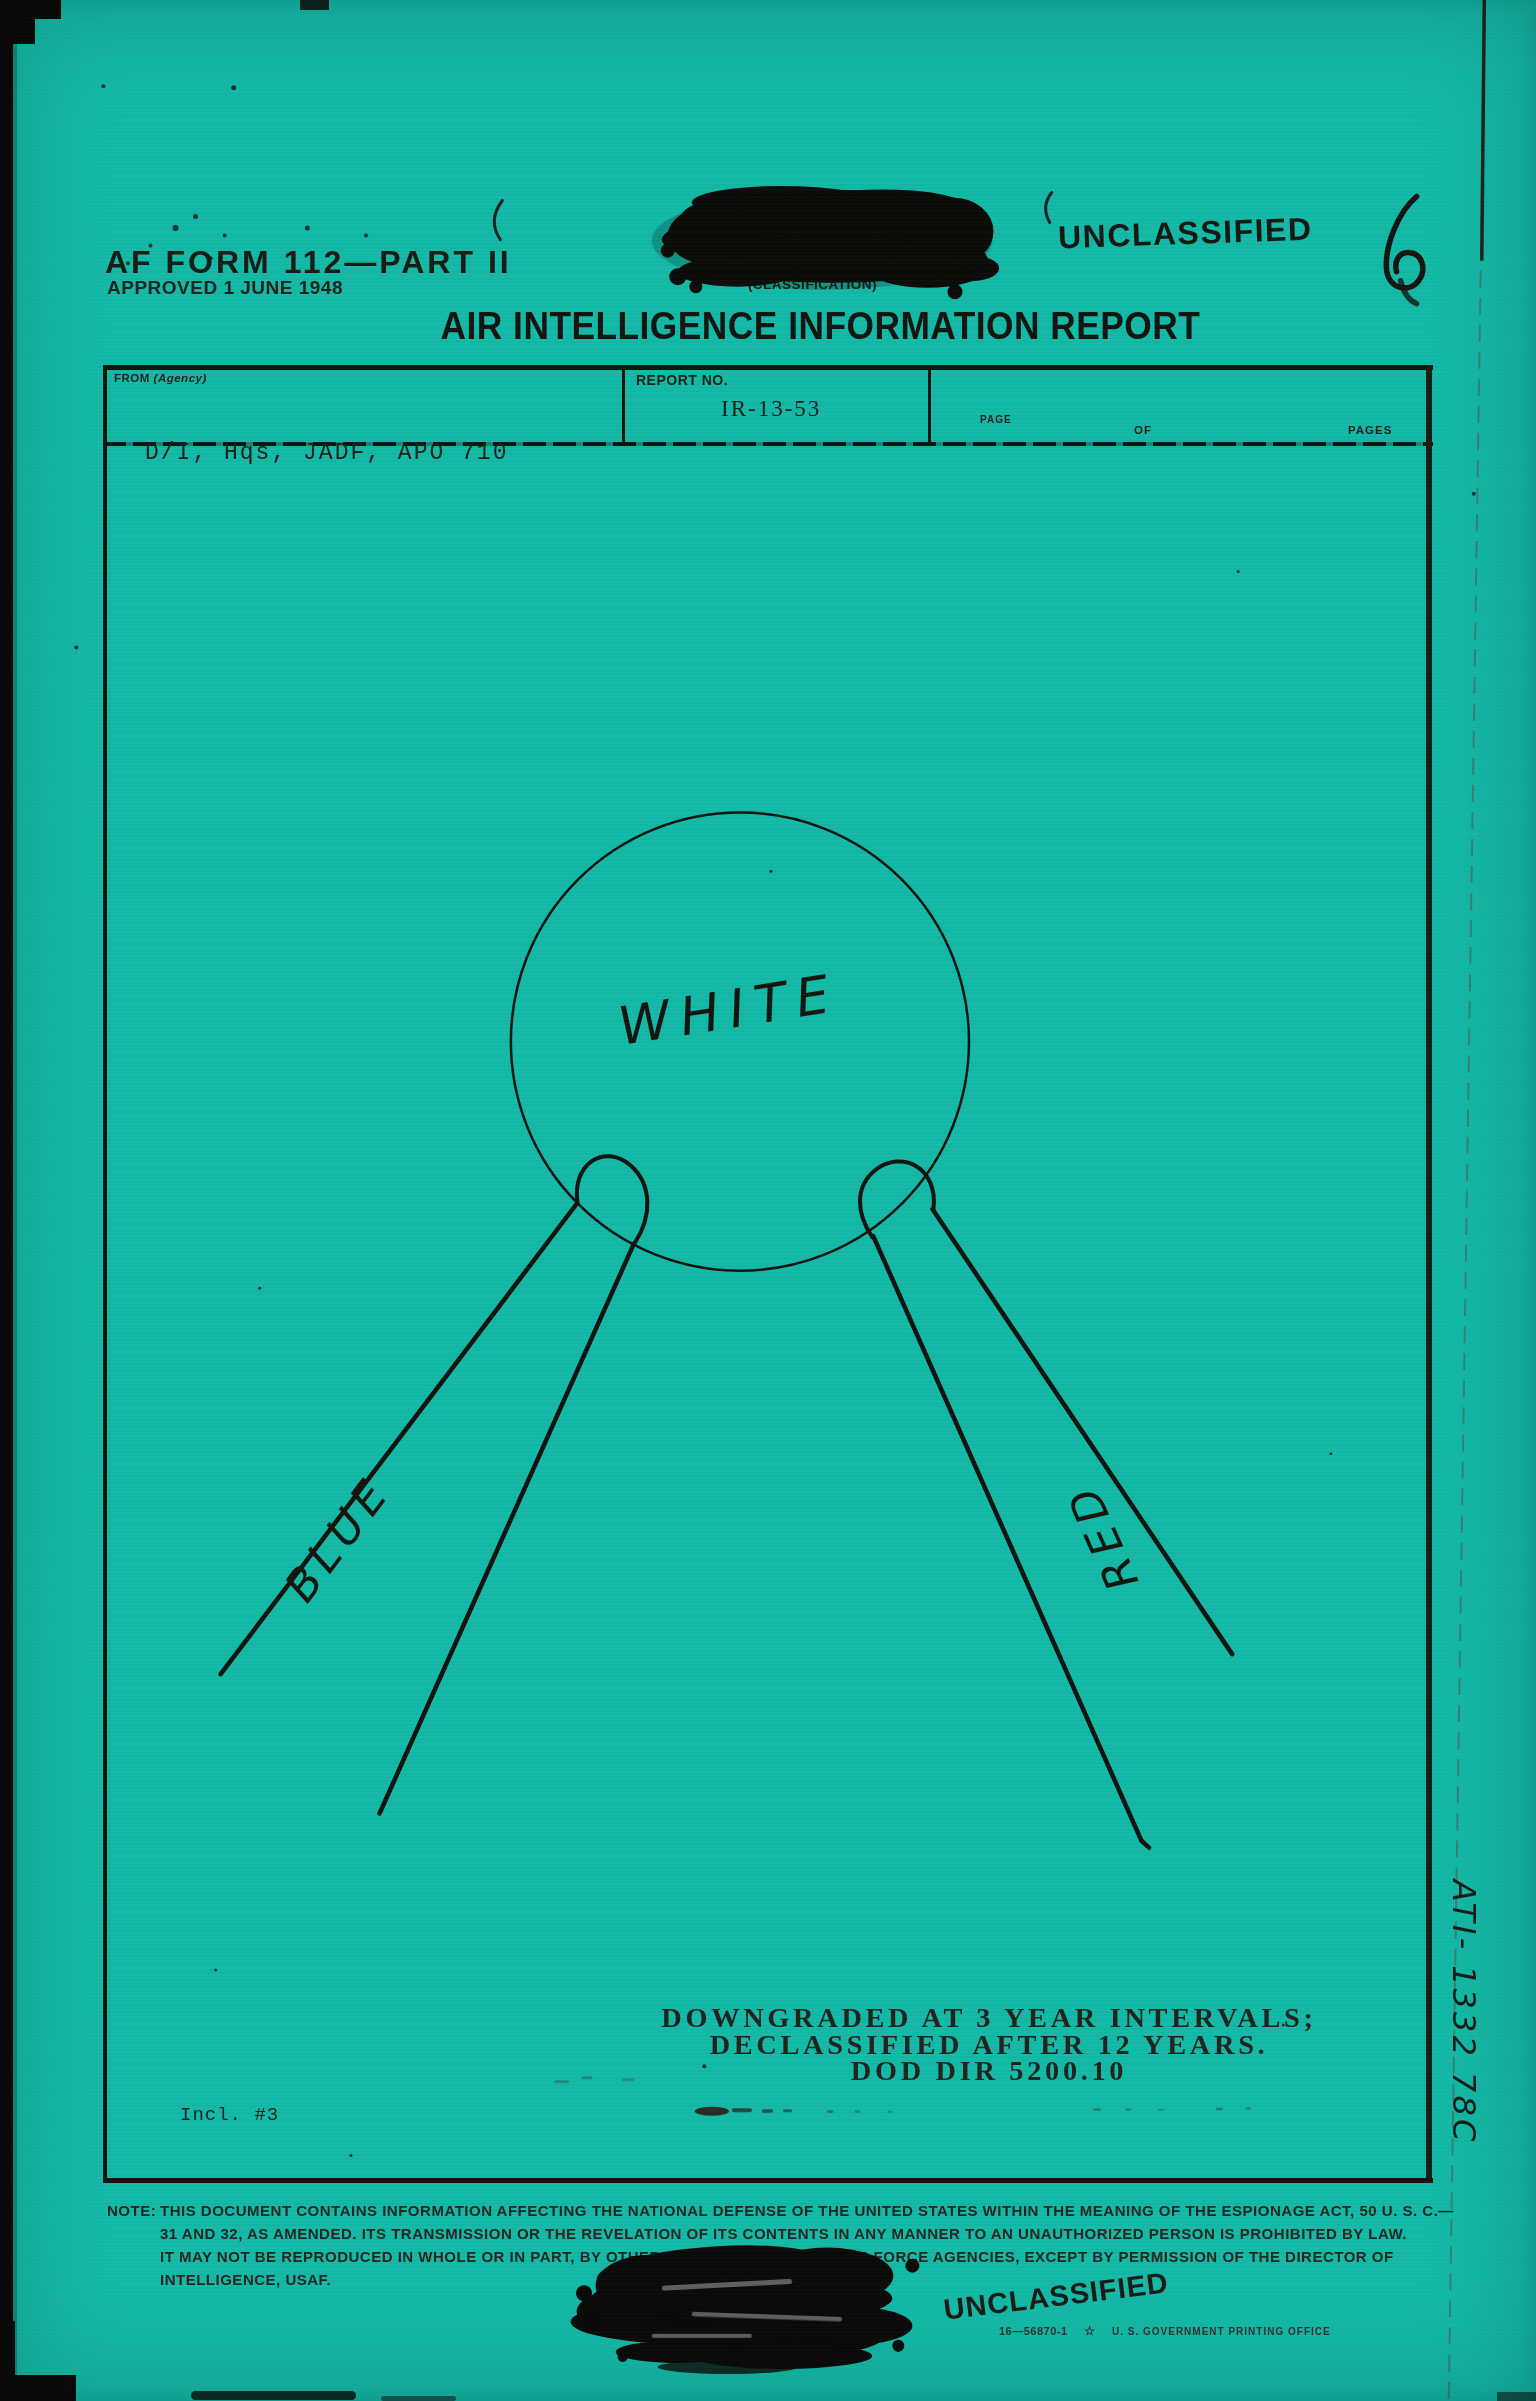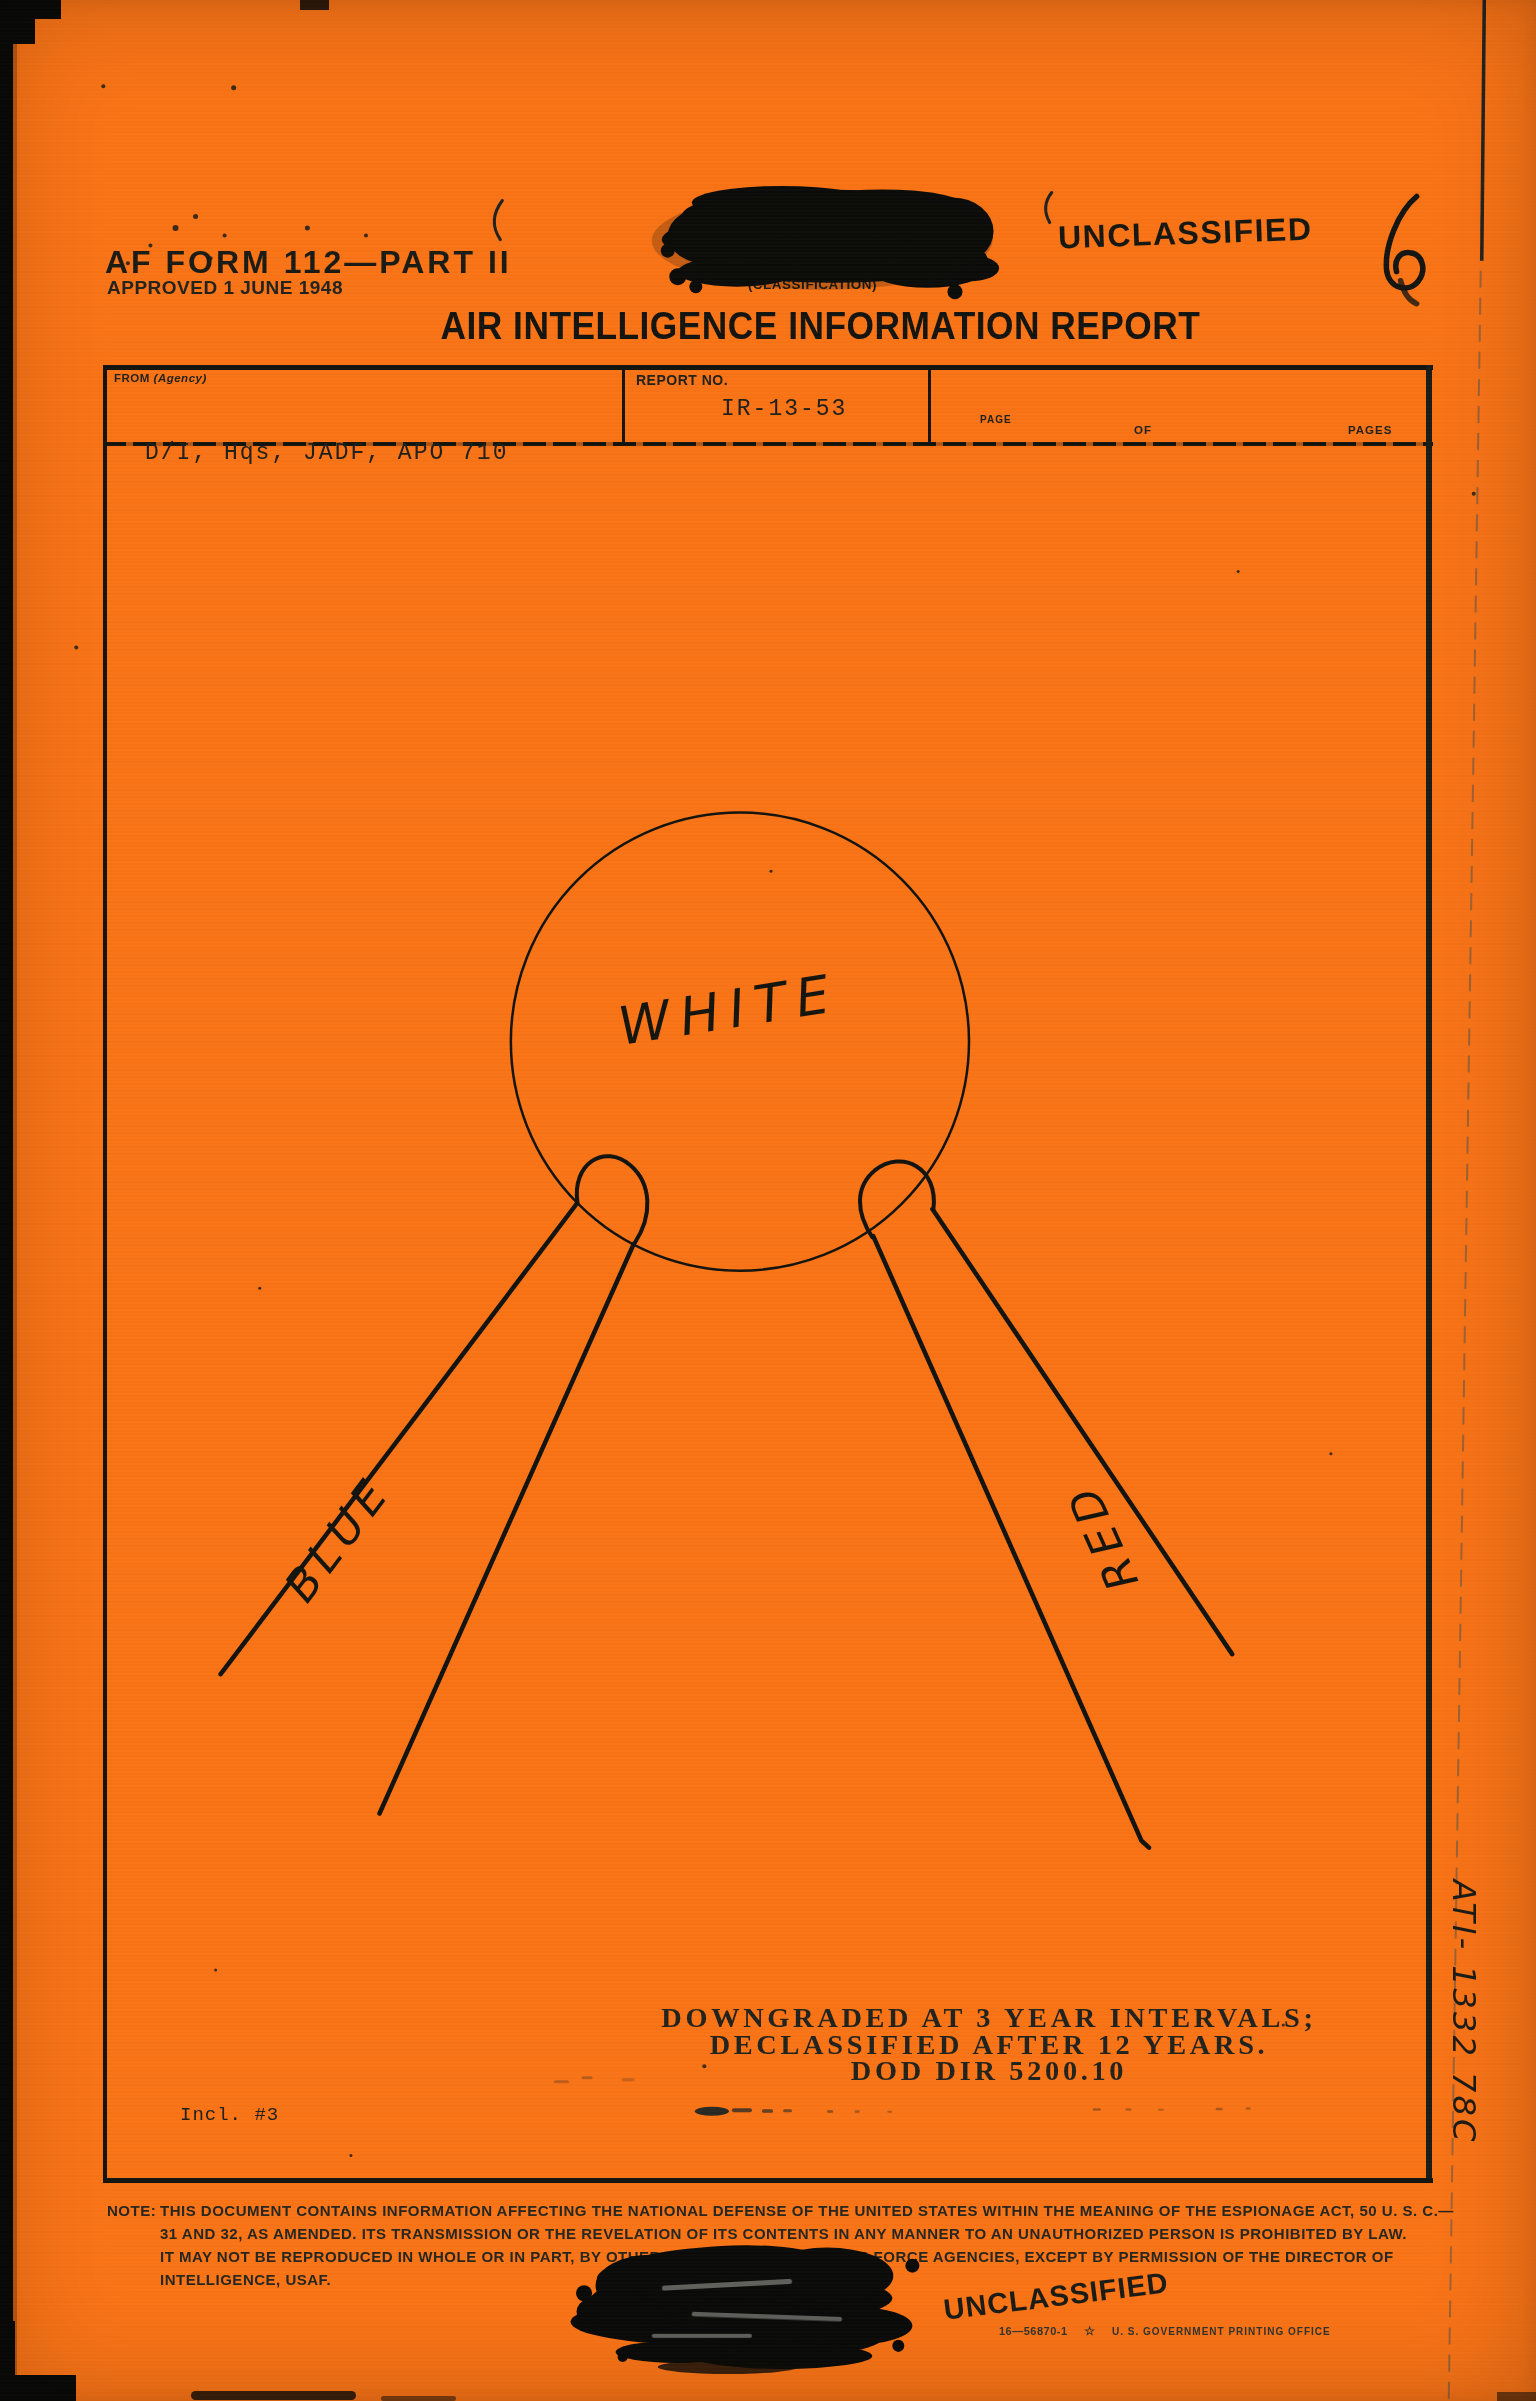--- a/index.html
+++ b/index.html
@@ -1,16 +1,16 @@
 <!DOCTYPE html>
 <html style="font-size:8px"><head>
 <meta charset="utf-8">
 <style>
   html,body{margin:0;padding:0;background:#6b6b68;}
-  .page{position:relative;width:1536px;height:2401px;background:#f97316;overflow:hidden;
+  .page{position:relative;width:1536px;height:2401px;background:#14b8a6;overflow:hidden;
         font-family:"Liberation Sans",sans-serif;color:#17170f;}
   .vignette{position:absolute;inset:0;pointer-events:none;
         box-shadow:inset 0 0 110px rgba(0,0,0,.20), inset 0 0 20px rgba(0,0,0,.10);}
   .streaks{position:absolute;inset:0;pointer-events:none;opacity:.5;
         background:repeating-linear-gradient(180deg, rgba(255,255,255,.03) 0 1.5px, rgba(0,0,0,.018) 1.5px 3.5px);}
   .abs{position:absolute;white-space:nowrap;}
   .bold{font-weight:bold;}
   .mono{font-family:"Liberation Mono","DejaVu Sans Mono",monospace;color:#20201b;}
   .serif{font-family:"Liberation Serif",serif;}
   .stamp{color:#23231e;}
@@ -53,21 +53,21 @@
   <div class="abs bold" style="left:114px;top:372px;font-size:11.5px;letter-spacing:0.5px;color:#22221c;">
     <span>FROM</span>
     <span style="font-style:italic;font-weight:bold;">(Agency)</span>
   </div>
   <div class="abs bold" style="left:636px;top:372px;font-size:14px;letter-spacing:0.5px;color:#22221c;">REPORT NO.</div>
   <div class="abs bold" style="left:980px;top:414px;font-size:10px;letter-spacing:1px;color:#22221c;">PAGE</div>
   <div class="abs bold" style="left:1134px;top:424px;font-size:11.5px;letter-spacing:1px;color:#22221c;">OF</div>
   <div class="abs bold" style="left:1318px;top:424px;font-size:11.5px;letter-spacing:1px;color:#22221c;padding-left:30px;">PAGES</div>
 
   <div class="abs mono" style="left:145px;top:396px;font-size:23px;letter-spacing:2px;margin-top:44px;">D/I, Hqs, JADF, APO 710</div>
-  <div class="abs mono" style="left:721px;top:396px;font-size:23px;letter-spacing:2px;">IR-13-53</div>
+  <div class="abs mono" style="left:721px;top:396px;font-size:23px;letter-spacing:2px;font-family:Liberation Serif, serif;">IR-13-53</div>
 
   <div class="abs serif bold stamp" style="left:613px;width:752px;top:2005px;text-align:center;font-size:27px;line-height:26.6px;letter-spacing:3.5px;transform:scaleX(1.05);transform-origin:center top;">
     <div>DOWNGRADED AT 3 YEAR INTERVALS;</div>
     <div>DECLASSIFIED AFTER 12 YEARS.</div>
     <div>DOD DIR 5200.10</div>
   </div>
 
   <div class="abs mono" style="left:140px;top:2104px;font-size:19px;letter-spacing:1px;margin-left:40px;">Incl. #3</div>
 
   <div class="abs note-line" style="left:107px;top:2202px;">NOTE:</div>

